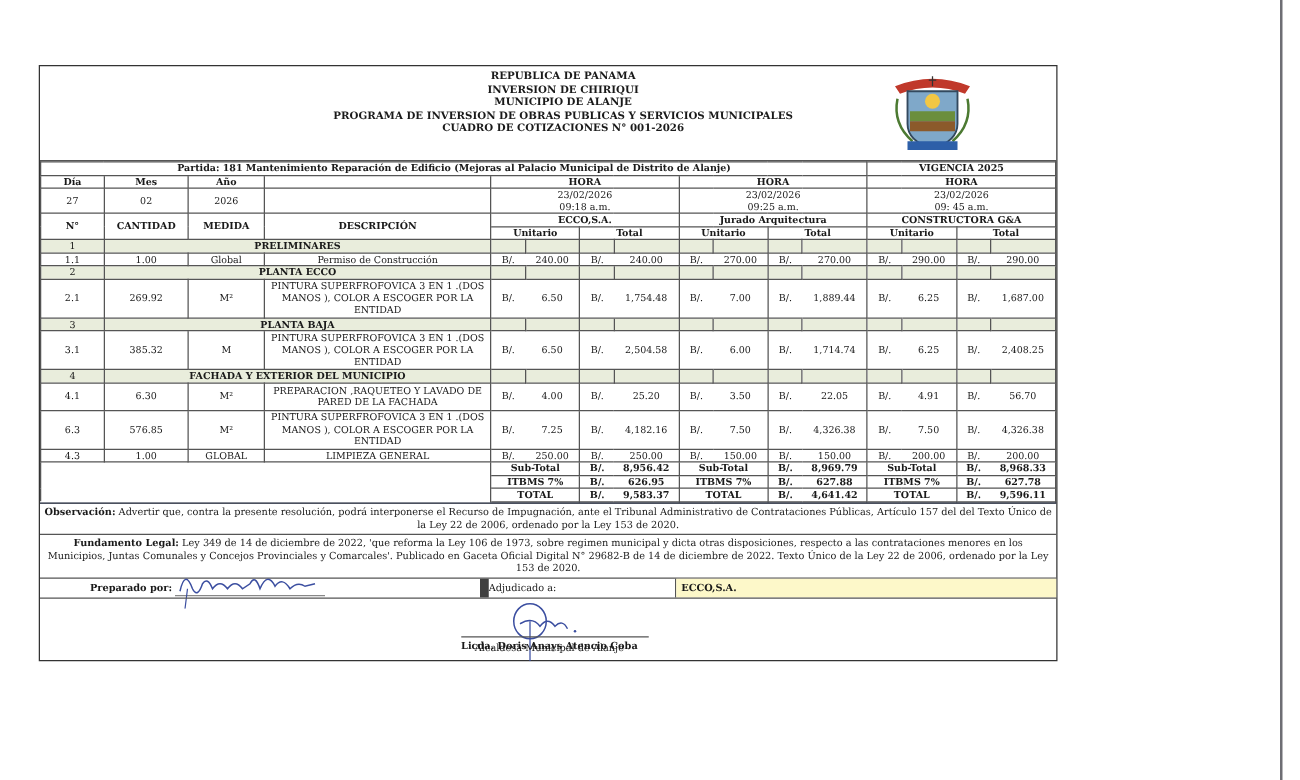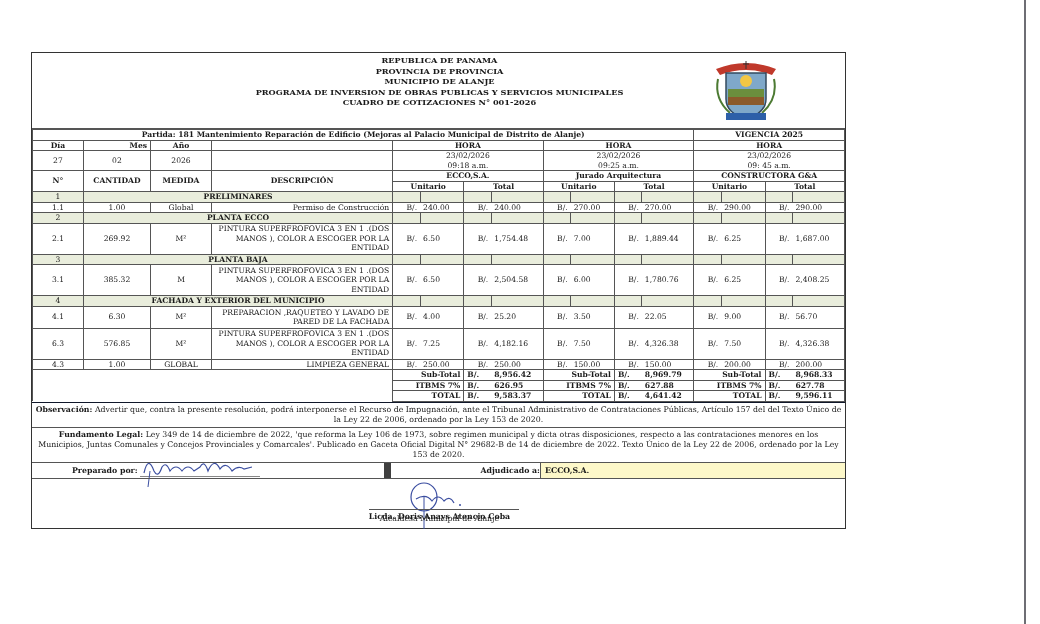--- a/index.html
+++ b/index.html
@@ -4,62 +4,62 @@
 <style>
   * { box-sizing: border-box; margin: 0; padding: 0; }
   html, body { width: 1040px; height: 624px; background: #ffffff; overflow: hidden; }
   body { position: relative; font-family: "DejaVu Serif", serif; color: #1a1a1a; }
 
   .scan-edge { position: absolute; left: 1024px; top: 0; width: 2px; height: 624px; background: #6e6e74; }
 
   .doc { position: absolute; left: 31px; top: 52px; width: 815px; border: 1px solid #333; background: #fff; }
 
   .header { position: relative; height: 76px; border-bottom: 1px solid #555; }
-  .header-lines { position: absolute; left: 0; top: 2px; width: 815px; text-align: center; font-size: 8.2px; line-height: 10.6px; }
+  .header-lines { position: absolute; left: 11px; top: 2px; width: 815px; text-align: center; font-size: 8.2px; line-height: 10.6px; }
   .header-lines .b { font-weight: bold; }
   .logo { position: absolute; left: 678px; top: 2px; width: 72px; height: 70px; }
 
   table { border-collapse: collapse; width: 100%; table-layout: fixed; font-size: 7.6px; }
   td, th { border: 1px solid #555; padding: 0 3px; height: 10px; line-height: 9.5px; font-weight: normal; white-space: nowrap; overflow: hidden; }
   th, .bold { font-weight: bold; }
   .c { text-align: center; }
-  .r { text-align: left; }
-  .l { text-align: right; }
+  .r { text-align: center; }
+  .l { text-align: center; }
   .sec td { background: #e9eddc; }
   .wrap { white-space: normal; line-height: 9.5px; }
   .tall td { height: 31px; }
   .med td { height: 22px; }
   .cur { border-right: none; }
   .amt { border-left: none; }
   .totals td { font-family: "DejaVu Serif", serif; }
   .obs { font-size: 7.8px; line-height: 10px; padding: 2px 3px; border-top: 1px solid #0f172a; text-align: center; }
   .obs .lbl { font-weight: bold; }
   .legal { font-size: 7.8px; line-height: 10px; padding: 2px 3px; border-top: 1px solid #555; text-align: center; }
   .sign-row { display: flex; border-top: 1px solid #555; height: 16px; font-size: 7.8px; }
   .prep { width: 359px; border-right: 7px solid #404040; display: flex; align-items: center; padding-left: 40px; font-weight: bold; position: relative; }
   .prep .sigline { position: absolute; left: 108px; top: 13px; width: 120px; border-top: 1px solid #888; }
-  .adj-label { width: 150px; border-right: 1px solid #555; text-align: right; font-weight: bold; line-height: 15px; }
+  .adj-label { width: 150px; border-right: 1px solid #555; text-align: left; font-weight: normal; line-height: 15px; }
   .adj-value { flex: 1; background: #fdf8c9; font-weight: bold; padding-left: 4px; line-height: 15px; }
   .mayor { position: relative; height: 50px; border-top: 1px solid #555; font-size: 7.8px; }
   .mayor .line { position: absolute; left: 337px; top: 30px; width: 150px; border-top: 1px solid #555; }
   .mayor .name { position: absolute; left: 0; width: 815px; top: 33px; text-align: center; font-weight: bold; }
   .mayor .role { position: absolute; left: 0; width: 815px; top: 35px; text-align: center; }
   .sig { position: absolute; }
 </style>
 </head>
 <body>
 
 <div class="scan-edge"></div>
 
 <div class="doc">
 
   <div class="header">
     <div class="header-lines">
       <div class="b">REPUBLICA DE PANAMA</div>
-      <div class="b">PROVINCIA DE PROVINCIA</div>
+      <div class="b">INVERSION DE CHIRIQUI</div>
       <div class="b">MUNICIPIO DE ALANJE</div>
       <div class="b">PROGRAMA  DE INVERSION DE OBRAS PUBLICAS Y SERVICIOS MUNICIPALES</div>
       <div class="b">CUADRO DE COTIZACIONES  N° 001-2026</div>
     </div>
     <svg class="logo" viewBox="0 0 72 70">
       <path d="M6 14 Q36 2 66 14 L62 20 Q36 10 10 20 Z" fill="#c0392b"></path>
       <path d="M16 18 L56 18 L56 44 Q56 58 36 64 Q16 58 16 44 Z" fill="#7fa8c9" stroke="#33495e" stroke-width="1.5"></path>
       <circle cx="36" cy="26" r="6" fill="#f2c744"></circle>
       <rect x="18" y="34" width="36" height="8" fill="#6b8e3d"></rect>
       <rect x="18" y="42" width="36" height="8" fill="#8b5a2b"></rect>
@@ -230,21 +230,21 @@
           <td class="c">385.32</td>
           <td class="c">M</td>
           <td class="l wrap">PINTURA SUPERFROFOVICA 3 EN 1 .(DOS MANOS ), COLOR A ESCOGER POR LA ENTIDAD</td>
           <td class="l cur">B/.</td>
           <td class="r amt">6.50</td>
           <td class="l cur">B/.</td>
           <td class="r amt">2,504.58</td>
           <td class="l cur">B/.</td>
           <td class="r amt">6.00</td>
           <td class="l cur">B/.</td>
-          <td class="r amt">1,780.76</td>
+          <td class="r amt">1,714.74</td>
           <td class="l cur">B/.</td>
           <td class="r amt">6.25</td>
           <td class="l cur">B/.</td>
           <td class="r amt">2,408.25</td>
         </tr>
         <tr class="sec">
           <td class="c">4</td>
           <td class="c bold" colspan="3">FACHADA Y EXTERIOR DEL MUNICIPIO</td>
           <td></td>
           <td></td>
@@ -266,21 +266,21 @@
           <td class="l wrap">PREPARACION ,RAQUETEO Y LAVADO DE PARED DE LA FACHADA</td>
           <td class="l cur">B/.</td>
           <td class="r amt">4.00</td>
           <td class="l cur">B/.</td>
           <td class="r amt">25.20</td>
           <td class="l cur">B/.</td>
           <td class="r amt">3.50</td>
           <td class="l cur">B/.</td>
           <td class="r amt">22.05</td>
           <td class="l cur">B/.</td>
-          <td class="r amt">9.00</td>
+          <td class="r amt">4.91</td>
           <td class="l cur">B/.</td>
           <td class="r amt">56.70</td>
         </tr>
         <tr class="tall">
           <td class="c">6.3</td>
           <td class="c">576.85</td>
           <td class="c">M²</td>
           <td class="l wrap">PINTURA SUPERFROFOVICA 3 EN 1 .(DOS MANOS ), COLOR A ESCOGER POR LA ENTIDAD</td>
           <td class="l cur">B/.</td>
           <td class="r amt">7.25</td>

